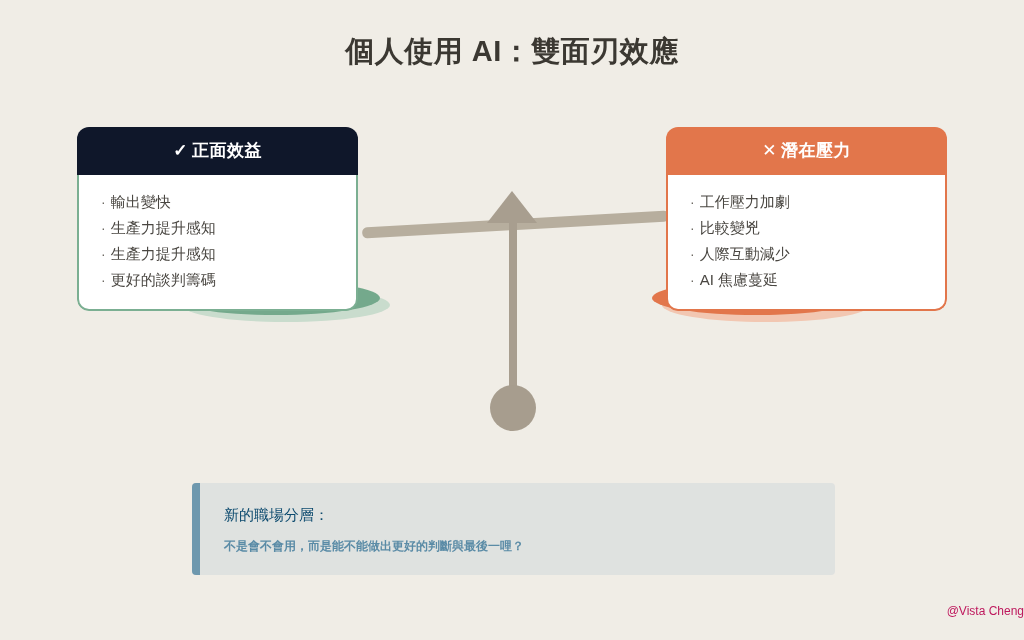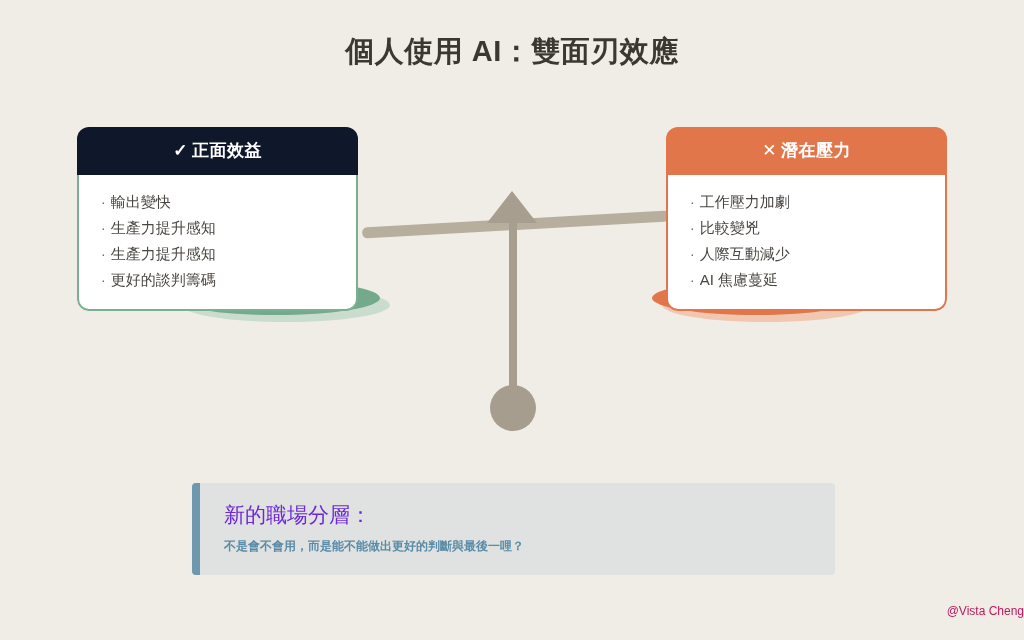--- a/index.html
+++ b/index.html
@@ -166,22 +166,22 @@
     top: 0;
     width: 8px;
     height: 92px;
     background: #6E98AE;
     border-radius: 4px 0 0 4px;
   }
   .callout-inner {
     padding: 20px 0 0 32px;
   }
   .callout-lead {
-    font-size: 21px;
-    color: #6d28d9;
+    font-size: 15px;
+    color: #0c4a6e;
     line-height: 24px;
     white-space: nowrap;
   }
   .callout-emphasis {
     font-size: 12px;
     font-weight: bold;
     color: #5A8BA6;
     line-height: 30px;
     margin-top: 4px;
     white-space: nowrap;

